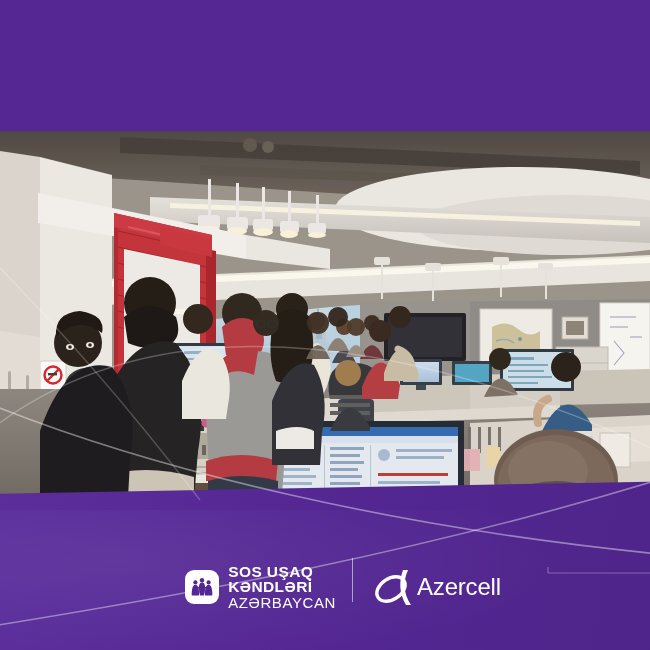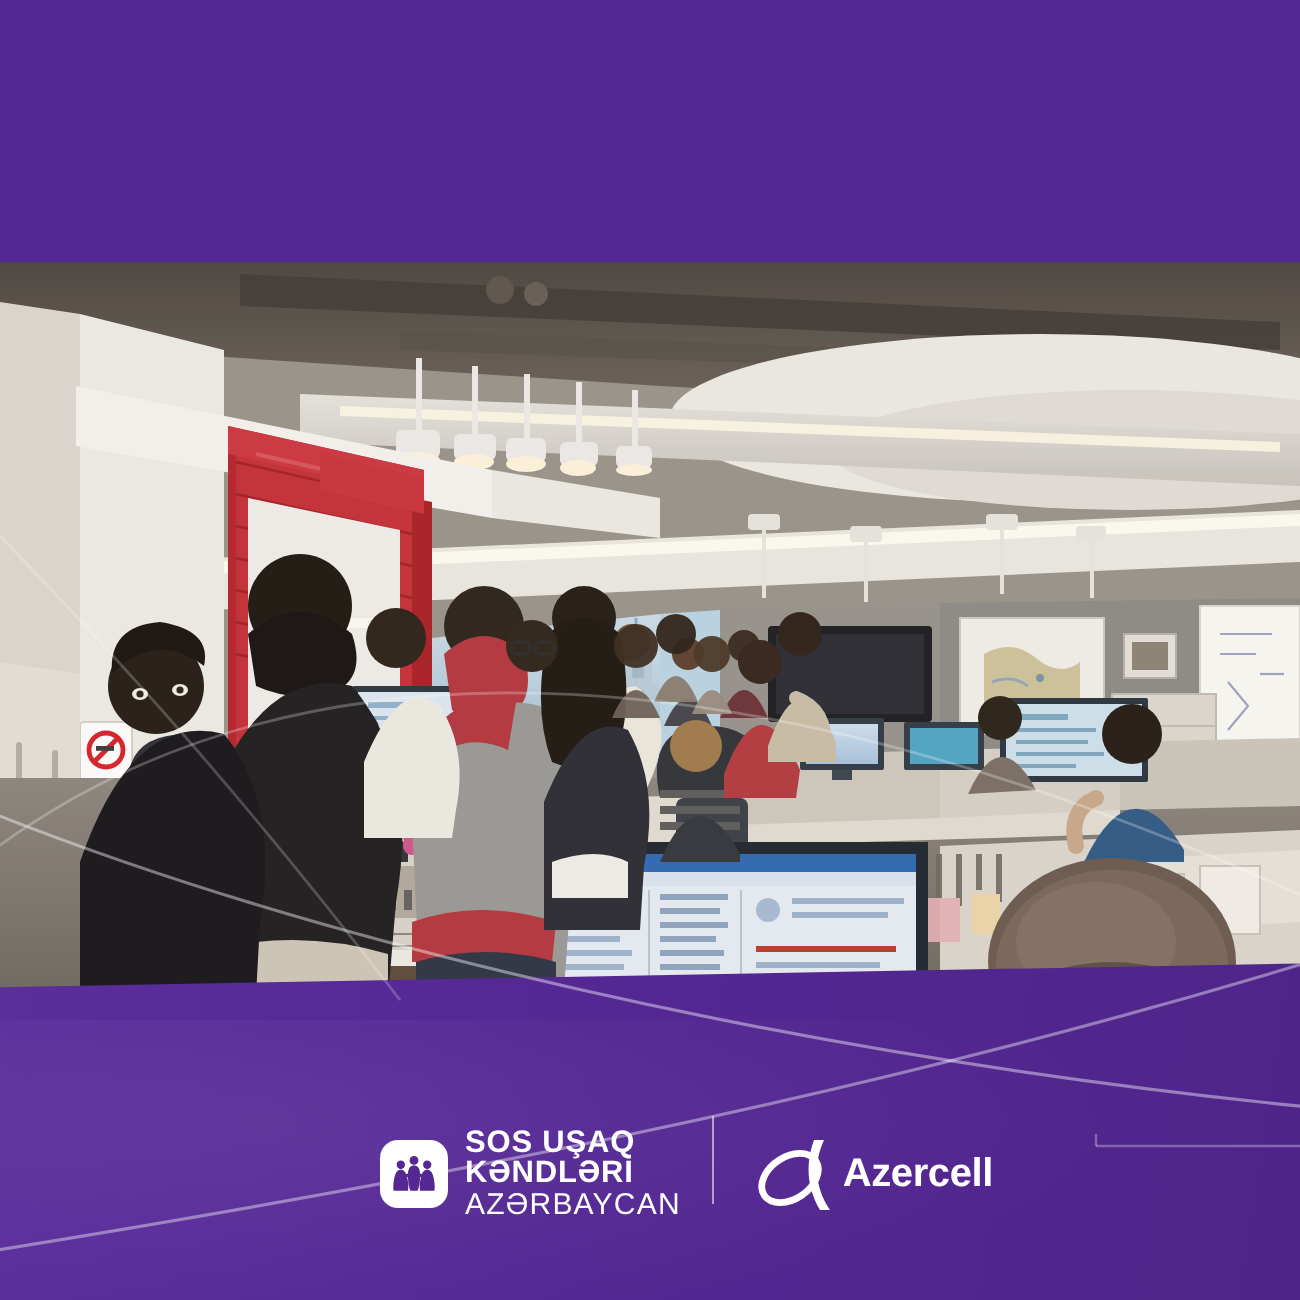--- a/index.html
+++ b/index.html
@@ -86,21 +86,21 @@
 
   .divider{
     width:1px;height:44px;background:rgba(255,255,255,0.55);
     margin:0 16px;flex:0 0 auto;
   }
 
   .azercell-logo{display:flex;align-items:center;gap:2px;}
   .az-mark{width:52px;height:44px;flex:0 0 auto;}
   .az-mark svg{display:block;}
   .az-text{
-    color:#ffffff;font-weight:bold;font-size:20px;letter-spacing:-0.2px;
+    color:#ffffff;font-weight:normal;font-size:24px;letter-spacing:-0.2px;
     margin-left:-6px;
   }
 </style>
 </head>
 <body>
 
 <div class="canvas">
 
   <div class="top-band">
     <div class="arc"></div>

